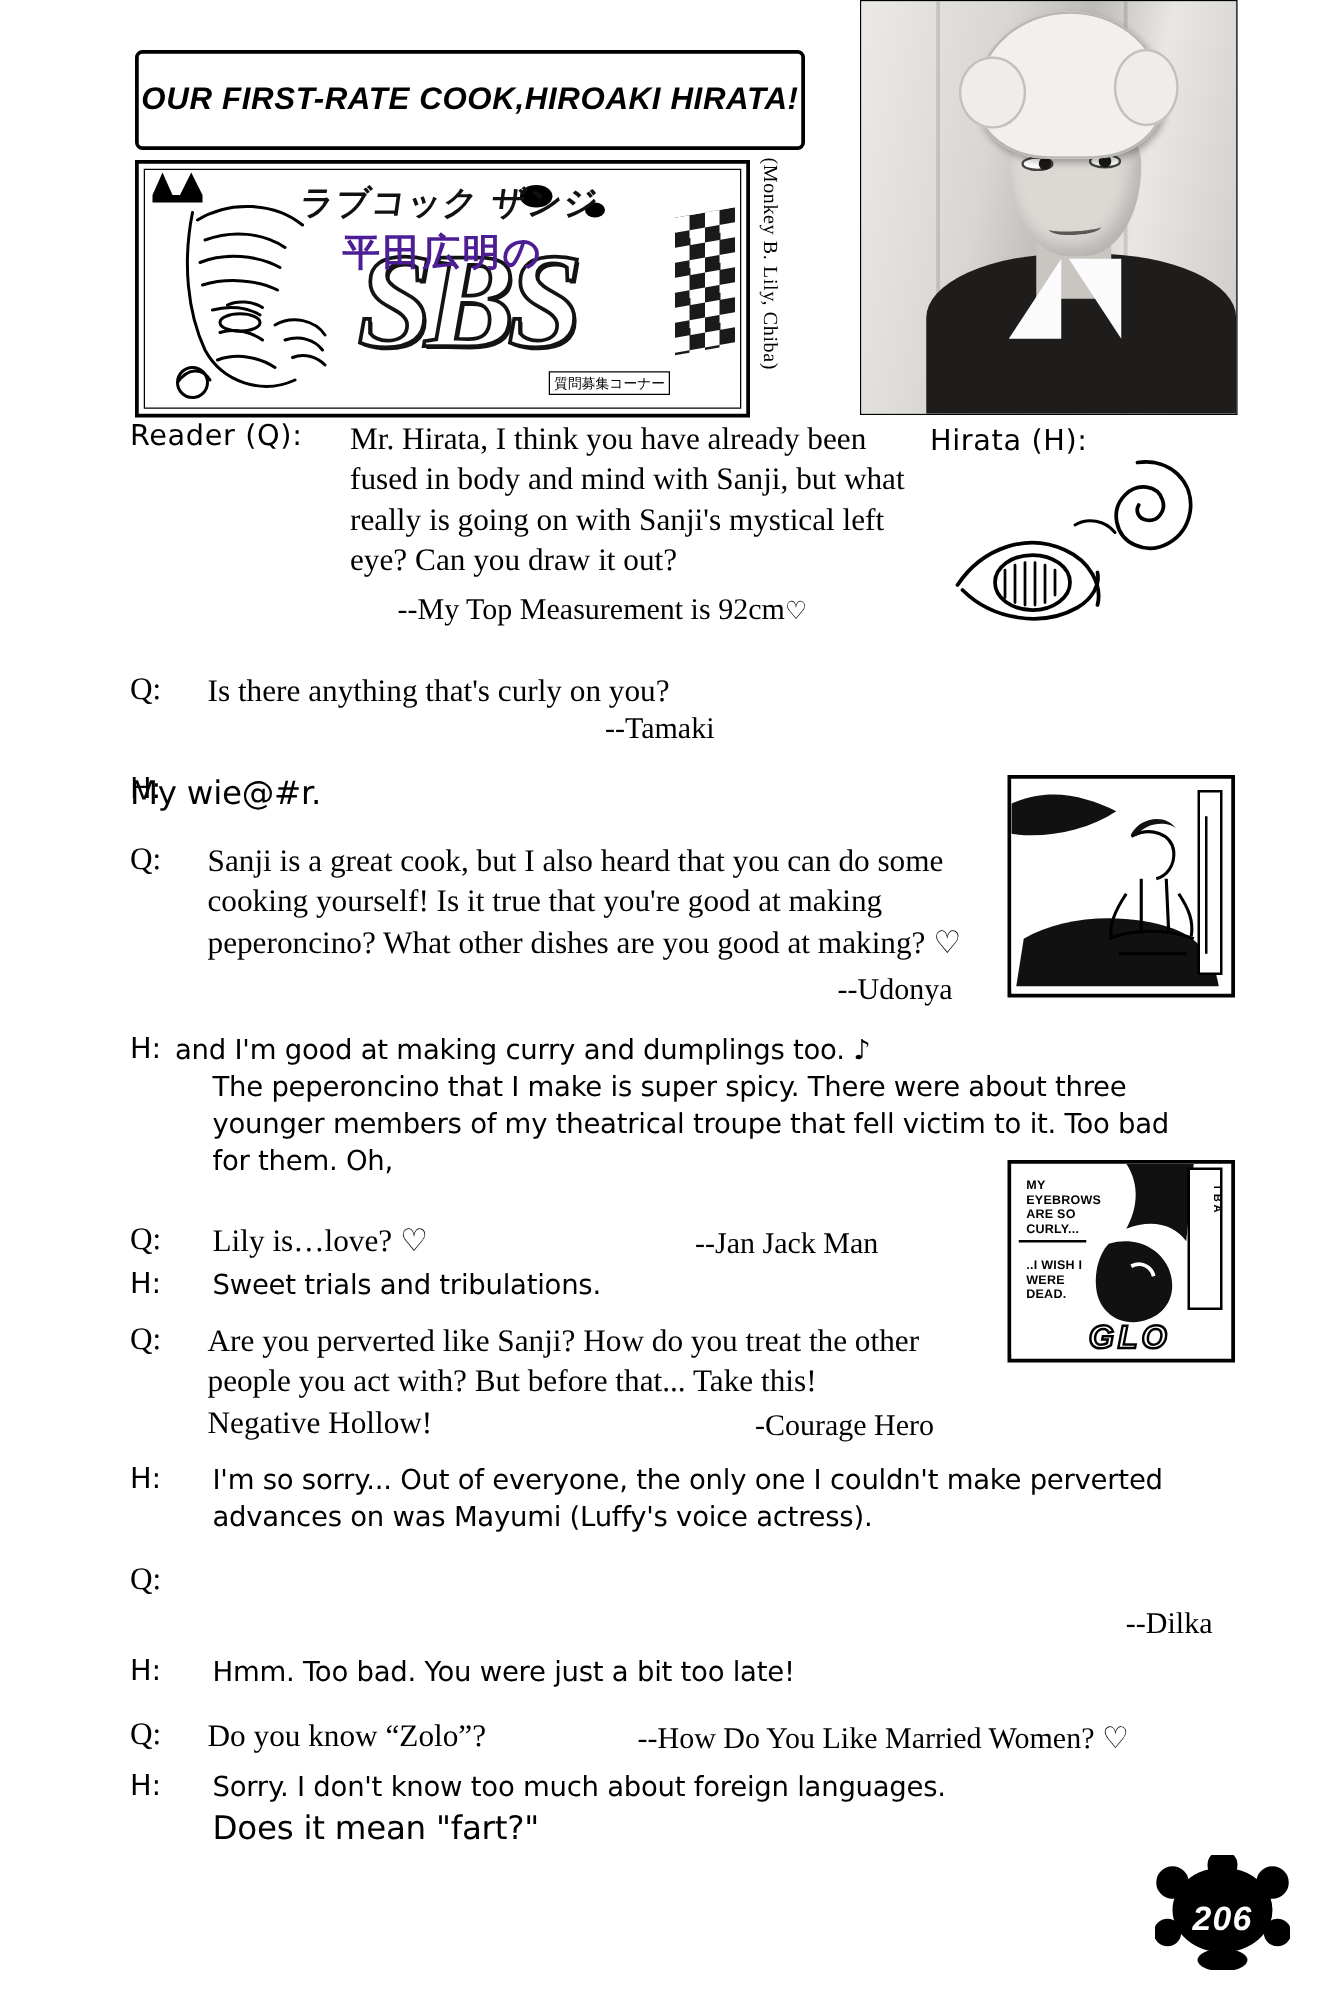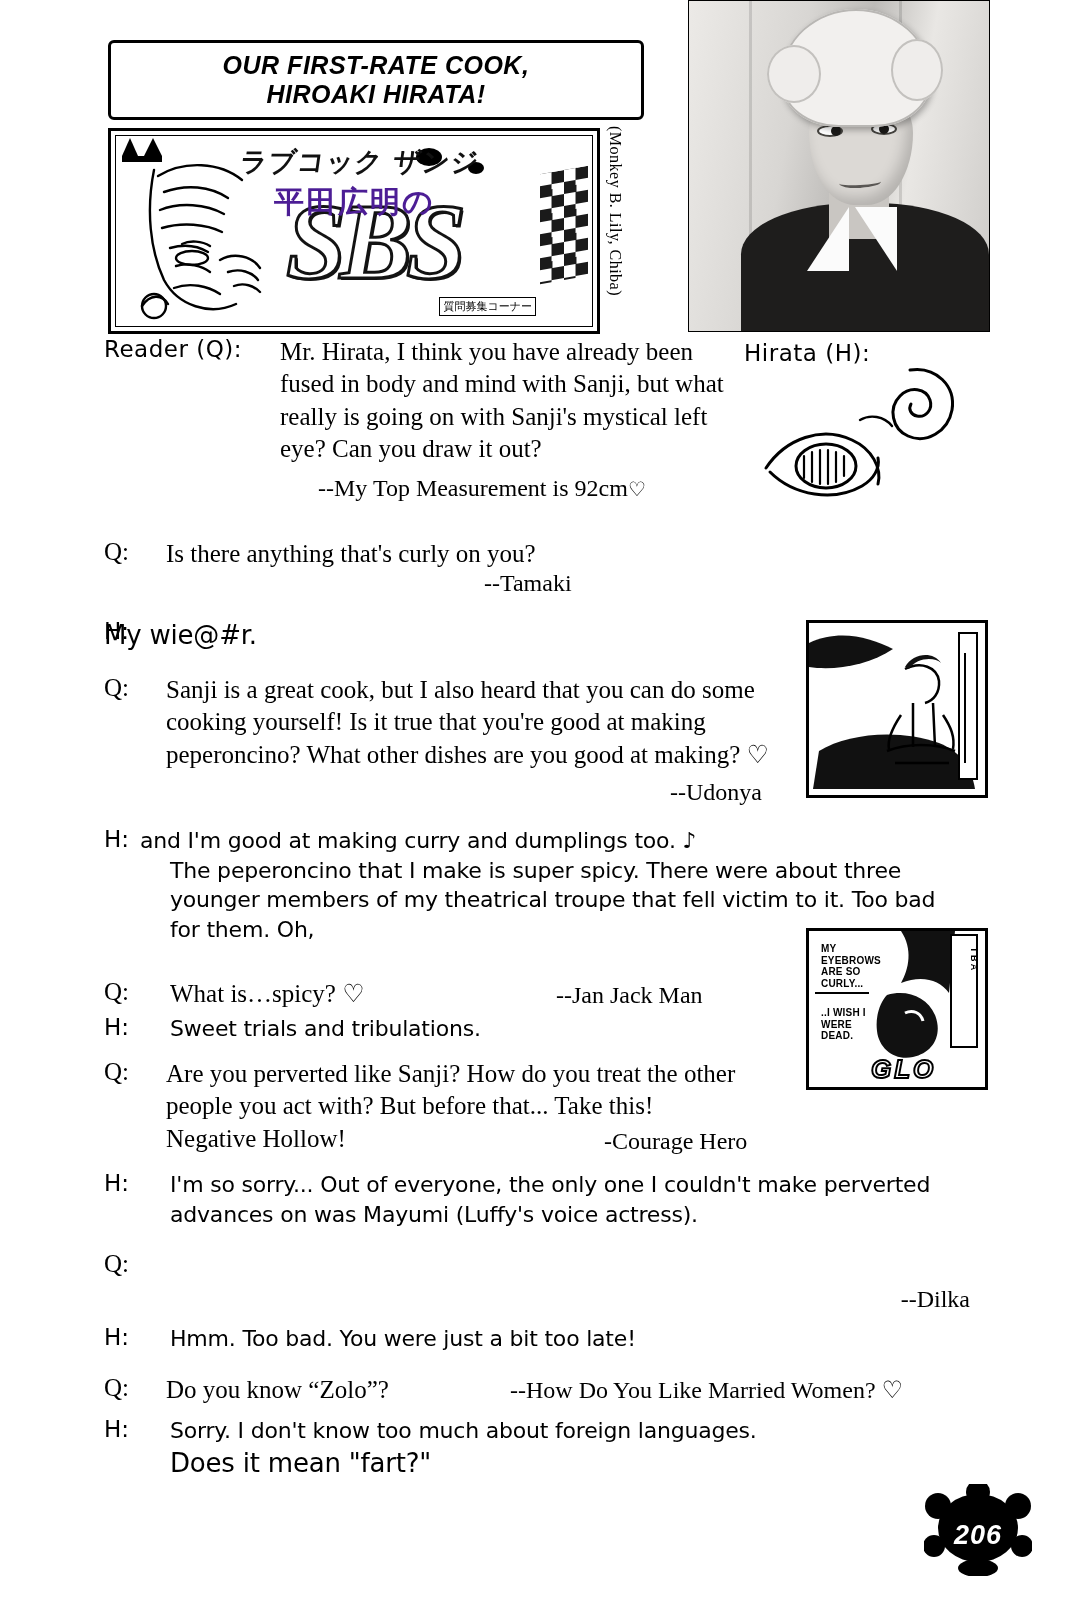--- a/index.html
+++ b/index.html
@@ -24,21 +24,21 @@
   .title-box {
     position: absolute;
     left: 108px;
     top: 40px;
     width: 530px;
     height: 74px;
     border: 3px solid #000;
     border-radius: 6px;
     background: #fff;
     display: flex;
-    flex-direction: column;
+    flex-direction: row;
     align-items: center;
     justify-content: center;
     z-index: 5;
   }
   .title-line {
     font-family: "Liberation Sans", sans-serif;
     font-weight: bold;
     font-style: italic;
     font-size: 25px;
     letter-spacing: 0.5px;
@@ -563,21 +563,21 @@
     </div>
 
     <div class="row" style="height:150px;">
       <span class="tag hand">H:</span>
       <div class="body-hand" style="margin-left:36px; width:700px;">and I'm good at making curry and dumplings too. ♪</div>
       <div class="body-hand" style="margin-left:66px; width:800px;">The peperoncino that I make is super spicy. There were about three younger members of my theatrical troupe that fell victim to it. Too bad for them. Oh,</div>
     </div>
 
     <div class="row" style="height:34px;">
       <span class="tag">Q:</span>
-      <div class="body-serif" style="margin-left:66px; display:inline-block;">What is…spicy? ♡</div>
+      <div class="body-serif" style="margin-left:66px; display:inline-block;">Lily is…love? ♡</div>
       <div class="signature" style="position:absolute; left:452px; top:4px;">--Jan Jack Man</div>
     </div>
 
     <div class="row" style="height:42px;">
       <span class="tag hand">H:</span>
       <div class="body-hand" style="margin-left:66px;">Sweet trials and tribulations.</div>
     </div>
 
     <div class="row" style="height:110px;">
       <span class="tag">Q:</span>

